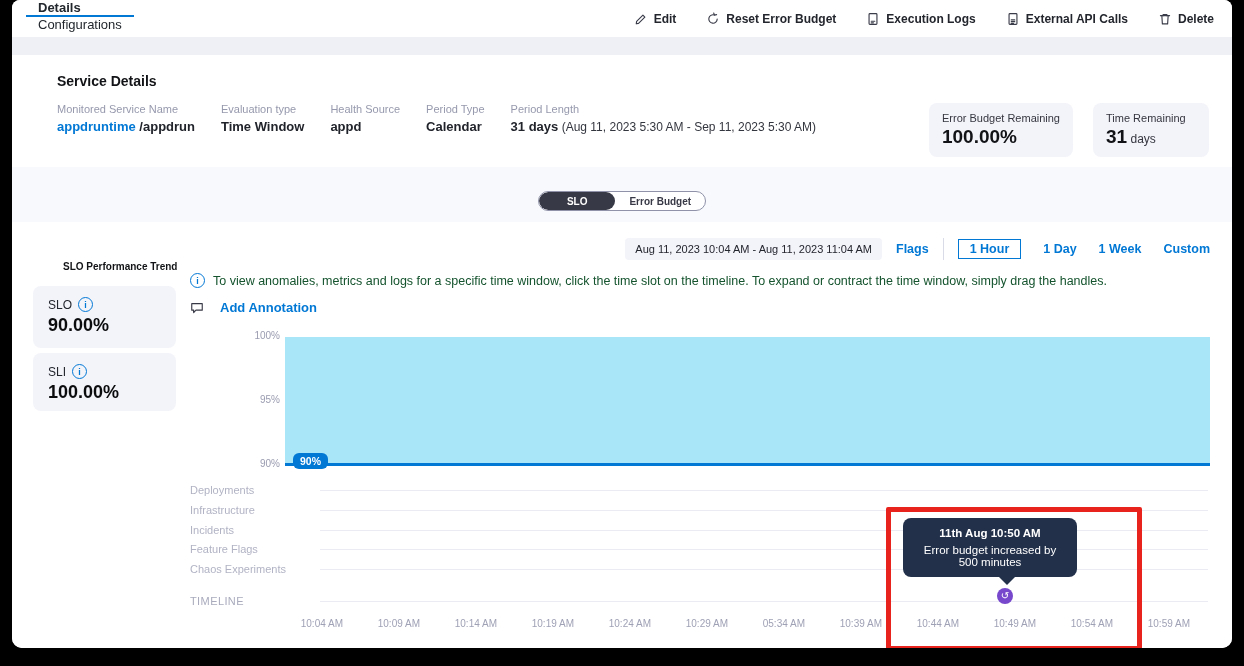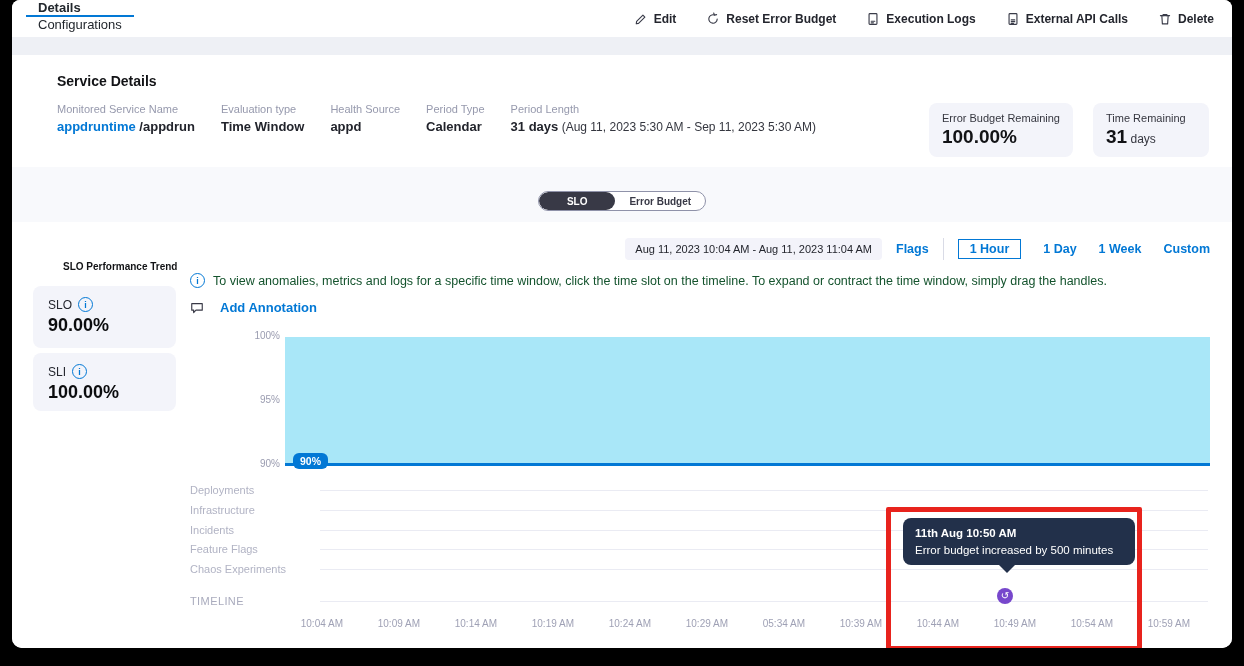--- a/index.html
+++ b/index.html
@@ -79,22 +79,22 @@
   .lane-line{flex:1;height:1px;background:#eaebf3;}
   .ln0{top:260px;} .ln1{top:280px;} .ln2{top:300px;} .ln3{top:319px;} .ln4{top:339px;}
   .lane.timeline{top:371px;}
   .lane.timeline .lane-label{color:#a9abbd;letter-spacing:.4px;}
   .xaxis{position:absolute;left:254px;top:396px;display:flex;}
   .xaxis span{width:77px;text-align:right;font-size:10px;color:#9fa1b5;}
   
   .marker{position:absolute;left:985px;top:366px;width:16px;height:16px;border-radius:50%;
     background:#7747cc;color:#fff;display:flex;align-items:center;justify-content:center;cursor:pointer;z-index:4;}
   .marker::before{content:"\21BA";font-size:10px;line-height:1;}
-  .tooltip{position:absolute;left:891px;top:296px;width:232px;box-sizing:border-box;background:#22304a;
-    border-radius:8px;padding:9px 12px;color:#fff;z-index:4;}
+  .tooltip{position:absolute;left:891px;top:296px;width:174px;box-sizing:border-box;background:#22304a;
+    border-radius:8px;padding:9px 12px;color:#fff;z-index:4;text-align:center;}
   .tooltip::after{content:"";position:absolute;left:96px;bottom:-8px;border:8px solid transparent;
     border-top-color:#22304a;border-bottom:none;}
   .tt-title{font-size:11.5px;font-weight:600;margin-bottom:5px;}
   .tt-body{font-size:11.5px;}
   
   .redbox{position:absolute;left:874px;top:285px;width:246px;height:134px;border:5px solid #e8231d;
     border-radius:2px;z-index:5;pointer-events:none;}
 </style>
 </head>
 <body>

